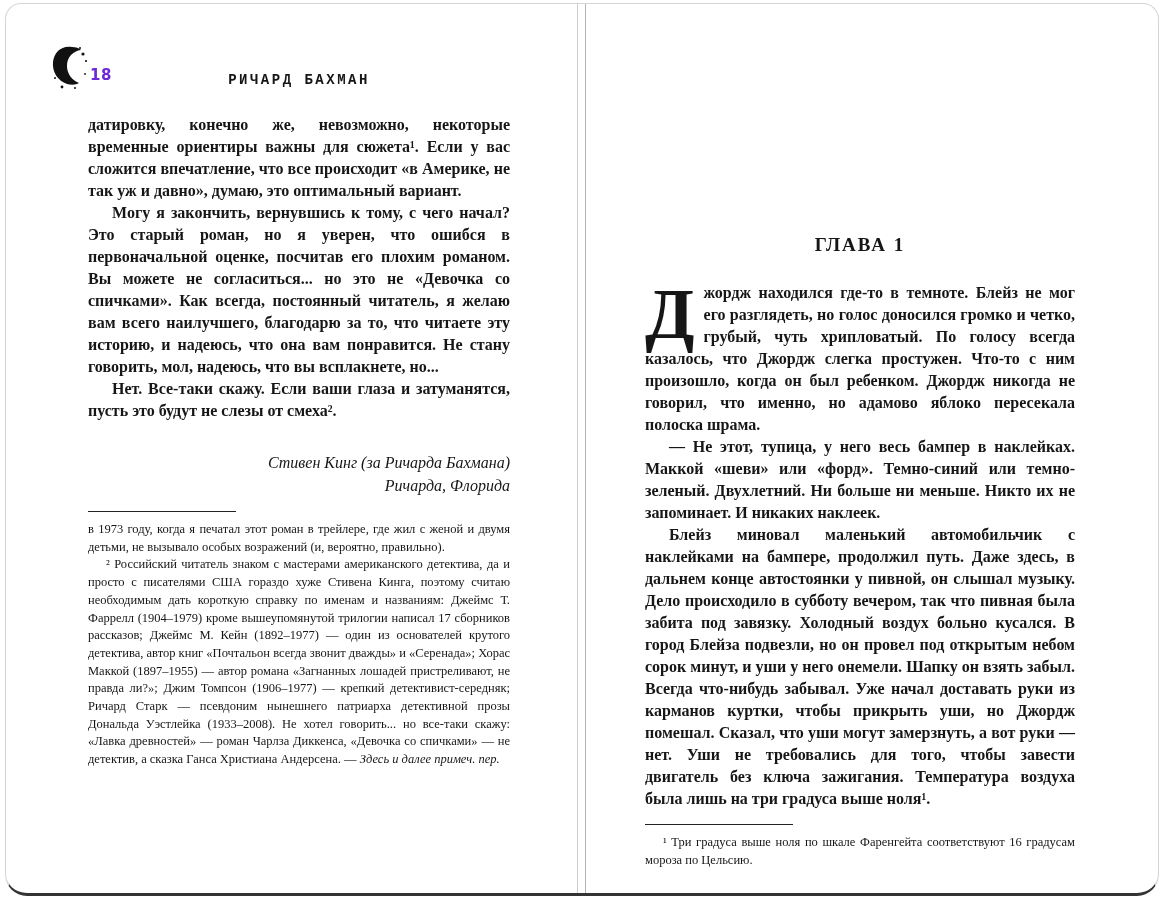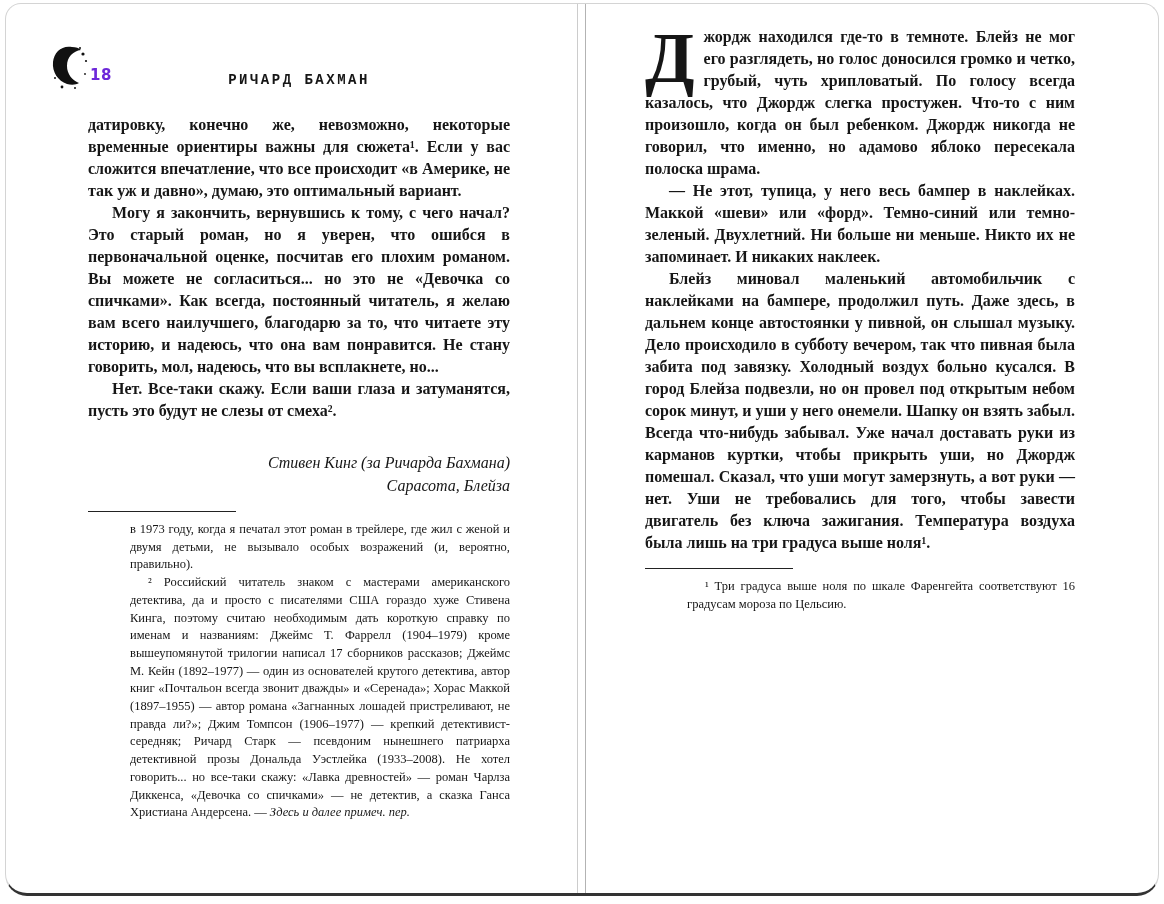--- a/index.html
+++ b/index.html
@@ -96,21 +96,20 @@
     border: 0;
     border-top: 1px solid #222;
     margin: 14px 0 9px 0;
   }
 
   .footnotes {
     font-size: 12.5px;
     line-height: 17.7px;
     text-align: justify;
     hyphens: auto;
-    margin-left: 42px;
     -webkit-hyphens: auto;
   }
   .footnotes p { margin: 0; text-indent: 18px; }
   .it { font-style: italic; }
 
   
   .chapter-title {
     margin: 234px 0 0 0;
     text-align: center;
     font-size: 19px;
@@ -151,36 +150,37 @@
   <div class="running-head">РИЧАРД БАХМАН</div>
 
   <div class="body-text">
     <p class="noindent">датировку, конечно же, невозможно, некоторые временные ориентиры важны для сюжета¹. Если у вас сложится впечатление, что все происходит «в Америке, не так уж и давно», думаю, это оптимальный вариант.</p>
     <p>Могу я закончить, вернувшись к тому, с чего начал? Это старый роман, но я уверен, что ошибся в первоначальной оценке, посчитав его плохим романом. Вы можете не согласиться... но это не «Девочка со спичками». Как всегда, постоянный читатель, я желаю вам всего наилучшего, благодарю за то, что читаете эту историю, и надеюсь, что она вам понравится. Не стану говорить, мол, надеюсь, что вы всплакнете, но...</p>
     <p>Нет. Все-таки скажу. Если ваши глаза и затуманятся, пусть это будут не слезы от смеха².</p>
   </div>
 
   <div class="signature">
     <div>Стивен Кинг (за Ричарда Бахмана)</div>
-    <div>Сарасота, Блейза</div>
+    <div>Ричарда, Флорида</div>
   </div>
 
   <hr class="fn-rule">
 
   <div class="footnotes">
     <p class="noindent">в 1973 году, когда я печатал этот роман в трейлере, где жил с женой и двумя детьми, не вызывало особых возражений (и, вероятно, правильно).</p>
     <p>
       <span>² Российский читатель знаком с мастерами американского детектива, да и просто с писателями США гораздо хуже Стивена Кинга, поэтому считаю необходимым дать короткую справку по именам и названиям: Джеймс Т. Фаррелл (1904–1979) кроме вышеупомянутой трилогии написал 17 сборников рассказов; Джеймс М. Кейн (1892–1977) — один из основателей крутого детектива, автор книг «Почтальон всегда звонит дважды» и «Серенада»; Хорас Маккой (1897–1955) — автор романа «Загнанных лошадей пристреливают, не правда ли?»; Джим Томпсон (1906–1977) — крепкий детективист-середняк; Ричард Старк — псевдоним нынешнего патриарха детективной прозы Дональда Уэстлейка (1933–2008). Не хотел говорить... но все-таки скажу: «Лавка древностей» — роман Чарлза Диккенса, «Девочка со спичками» — не детектив, а сказка Ганса Христиана Андерсена. —</span>
       <span class="it">Здесь и далее примеч. пер.</span>
     </p>
   </div>
 </div>
 
 <div class="page page-right">
 
+  <h2 class="chapter-title">ГЛАВА 1</h2>
 
   <div class="body-text">
     <p class="noindent">
       <span class="dropcap">Д</span><span>жордж находился где-то в темноте. Блейз не мог его разглядеть, но голос доносился громко и четко, грубый, чуть хрипловатый. По голосу всегда казалось, что Джордж слегка простужен. Что-то с ним произошло, когда он был ребенком. Джордж никогда не говорил, что именно, но адамово яблоко пересекала полоска шрама.</span>
     </p>
     <p>— Не этот, тупица, у него весь бампер в наклейках. Маккой «шеви» или «форд». Темно-синий или темно-зеленый. Двухлетний. Ни больше ни меньше. Никто их не запоминает. И никаких наклеек.</p>
     <p>Блейз миновал маленький автомобильчик с наклейками на бампере, продолжил путь. Даже здесь, в дальнем конце автостоянки у пивной, он слышал музыку. Дело происходило в субботу вечером, так что пивная была забита под завязку. Холодный воздух больно кусался. В город Блейза подвезли, но он провел под открытым небом сорок минут, и уши у него онемели. Шапку он взять забыл. Всегда что-нибудь забывал. Уже начал доставать руки из карманов куртки, чтобы прикрыть уши, но Джордж помешал. Сказал, что уши могут замерзнуть, а вот руки — нет. Уши не требовались для того, чтобы завести двигатель без ключа зажигания. Температура воздуха была лишь на три градуса выше ноля¹.</p>
   </div>
 
   <hr class="fn-rule">

